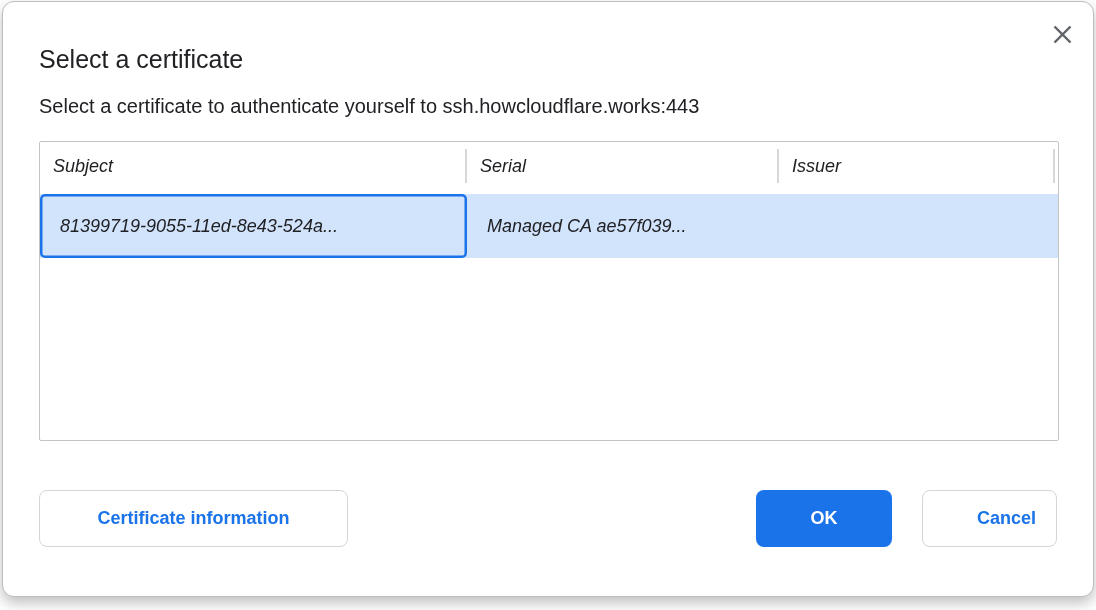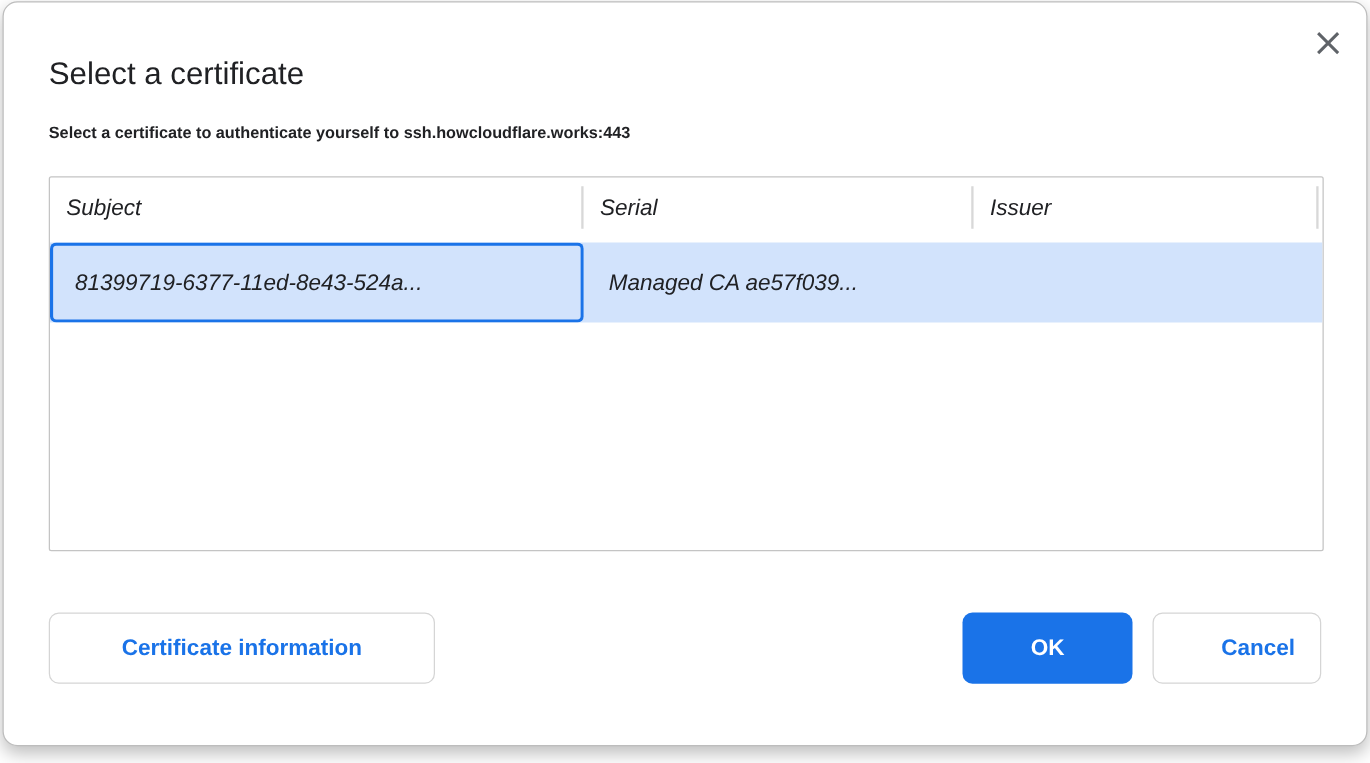--- a/index.html
+++ b/index.html
@@ -48,22 +48,22 @@
   }
   .dialog-title {
     margin: 42px 36px 0 36px;
     font-size: 25px;
     font-weight: 400;
     color: var(--text);
     line-height: 30px;
   }
   .dialog-subtitle {
     margin: 20px 36px 0 36px;
-    font-size: 13px;
-    font-weight: 700;
+    font-size: 20px;
+    font-weight: 400;
     color: var(--text);
     line-height: 24px;
   }
   .cert-table {
     margin: 23px 36px 0 36px;
     width: 1020px;
     height: 300px;
     box-sizing: border-box;
     border: 1px solid var(--border-gray);
     border-radius: 2px;
@@ -144,21 +144,21 @@
     color: var(--accent);
   }
   .btn.primary {
     background: var(--accent);
     border: none;
     color: #ffffff;
     font-weight: 700;
   }
   .btn-certinfo { width: 309px; }
   .btn-ok { width: 136px; text-align: center; }
-  .btn-cancel { width: 135px; margin-left: 16px; padding-left: 40px; }
+  .btn-cancel { width: 135px; margin-left: 30px; padding-left: 40px; }
   .spacer { flex: 1; }
 </style>
 </head>
 <body>
 
 <div class="dialog">
 
   <button class="close-btn">
     <svg width="21" height="21" viewBox="0 0 21 21">
       <line x1="2.5" y1="2.5" x2="18.5" y2="18.5" stroke="#5f6368" stroke-width="2.4"></line>
@@ -172,21 +172,21 @@
 
   <div class="cert-table">
     <div class="thead">
       <div class="th">Subject</div>
       <div class="th">Serial</div>
       <div class="th">Issuer</div>
       <div class="th"></div>
     </div>
     <div class="tbody">
       <div class="row selected">
-        <div class="cell focused">81399719-6377-11ed-8e43-524a...</div>
+        <div class="cell focused">81399719-9055-11ed-8e43-524a...</div>
         <div class="cell">Managed CA ae57f039...</div>
         <div class="cell"></div>
       </div>
     </div>
   </div>
 
   <div class="footer">
     <button class="btn outline btn-certinfo">Certificate information</button>
     <div class="spacer"></div>
     <button class="btn primary btn-ok">OK</button>

